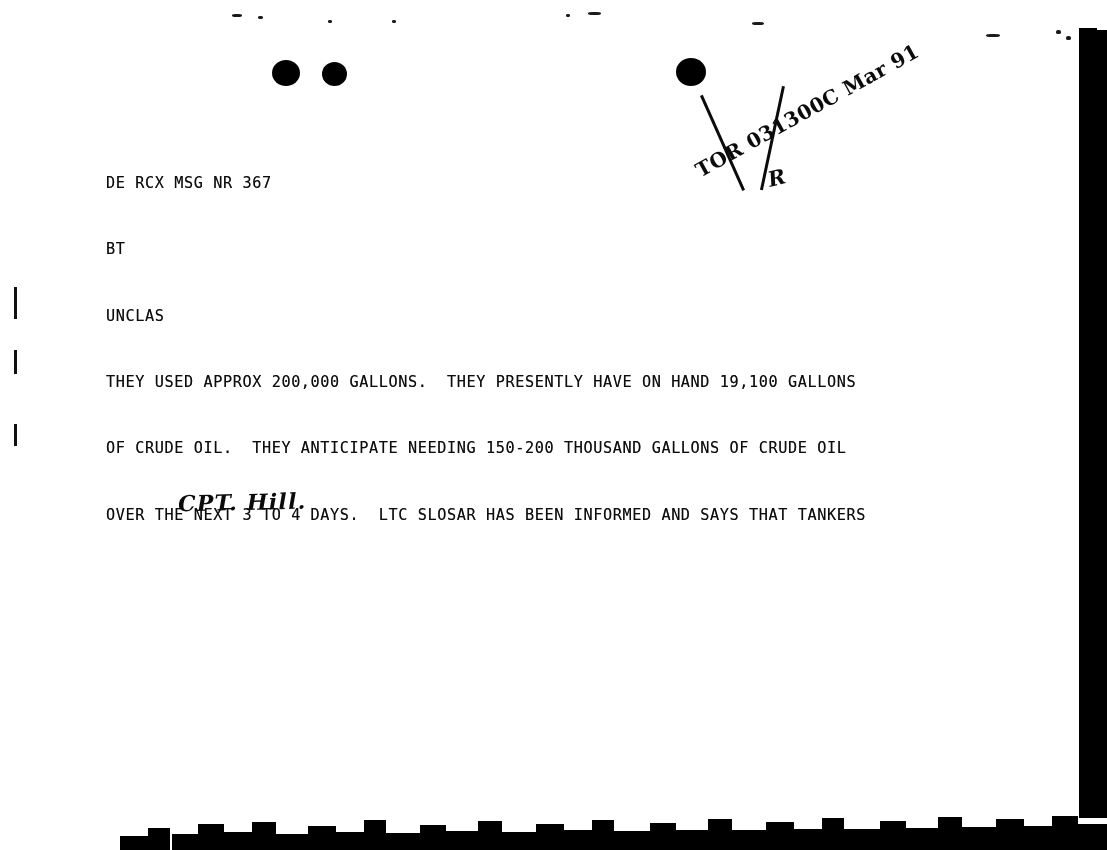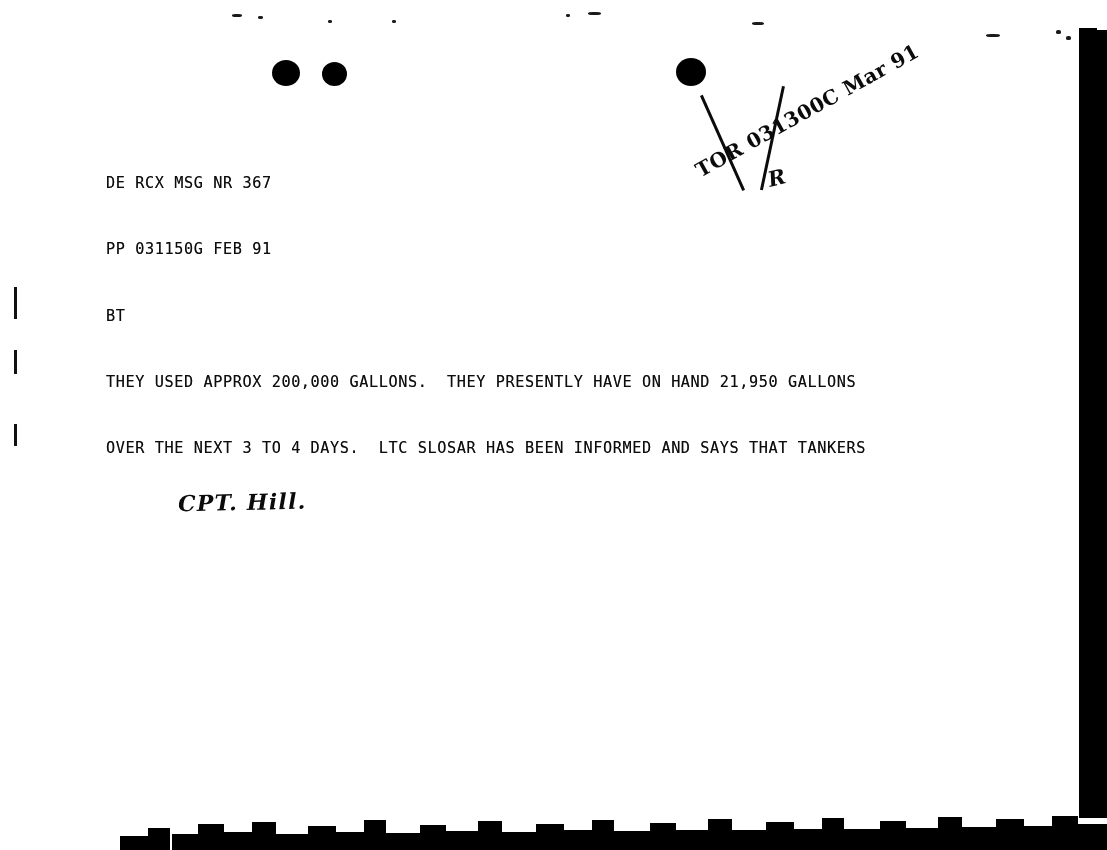--- a/index.html
+++ b/index.html
@@ -168,23 +168,24 @@
   <div class="edge-tick" style="left:14px;top:350px;height:24px;"></div>
   <div class="edge-tick" style="left:14px;top:424px;height:22px;"></div>
 
   <div class="slash" id="slash-1"></div>
   <div class="slash" id="slash-2"></div>
   <div class="hand" id="hand-tor">TOR 031300C Mar 91</div>
   <div class="hand" id="hand-initial">R</div>
 
   <div class="doc-body">
     <span class="ln">DE RCX MSG NR 367</span>
-    <span class="ln">PP 031150G FEB 91</span>
     <span class="ln">BT</span>
-    <span class="ln">THEY USED APPROX 200,000 GALLONS.  THEY PRESENTLY HAVE ON HAND 21,950 GALLONS</span>
+    <span class="ln">UNCLAS</span>
+    <span class="ln">THEY USED APPROX 200,000 GALLONS.  THEY PRESENTLY HAVE ON HAND 19,100 GALLONS</span>
+    <span class="ln">OF CRUDE OIL.  THEY ANTICIPATE NEEDING 150-200 THOUSAND GALLONS OF CRUDE OIL</span>
     <span class="ln">OVER THE NEXT 3 TO 4 DAYS.  LTC SLOSAR HAS BEEN INFORMED AND SAYS THAT TANKERS</span>
     
     
     
     
     
     
     
     
     

